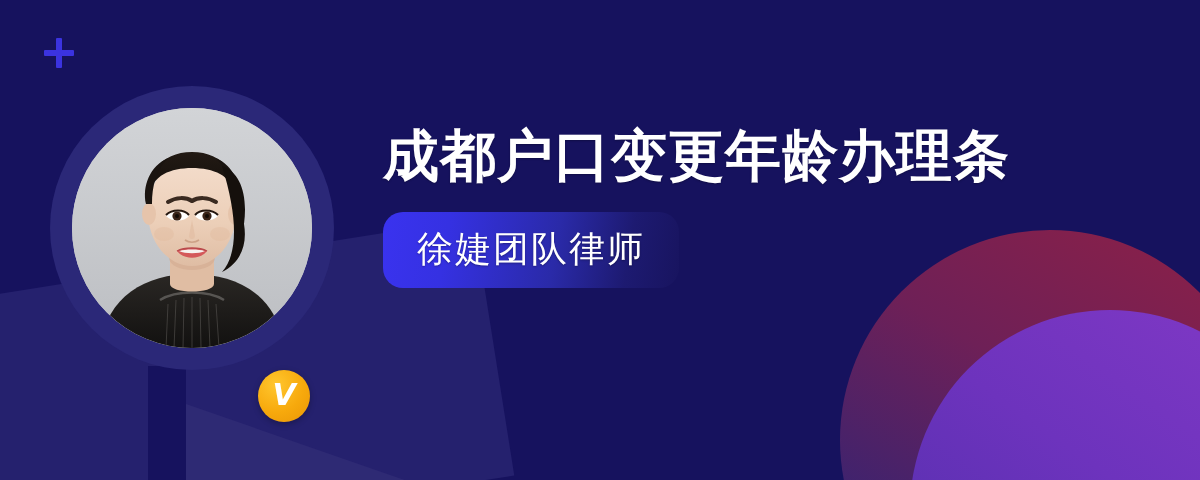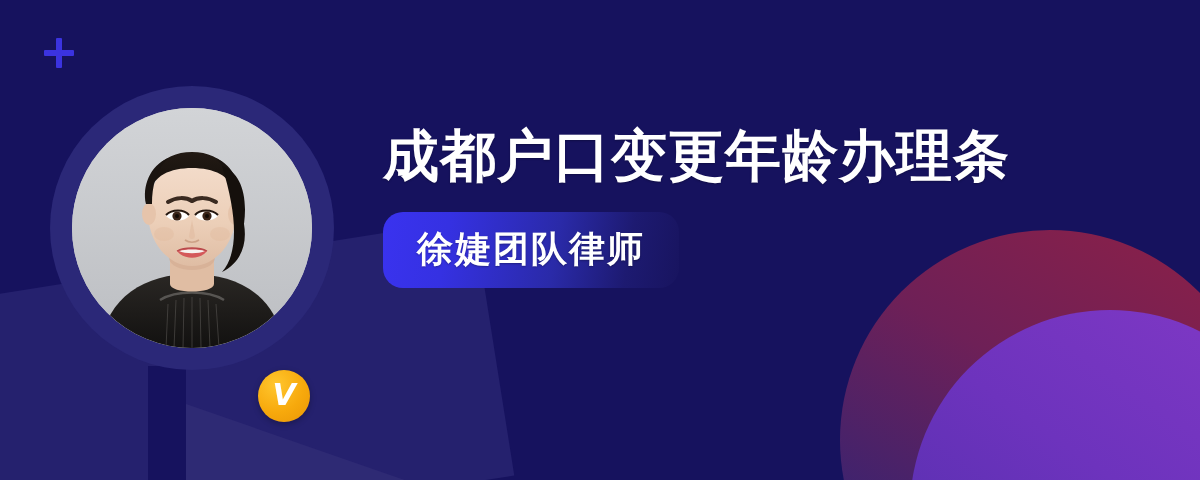--- a/index.html
+++ b/index.html
@@ -157,21 +157,21 @@
     font-family: Liberation Serif, serif;
   }
   .cta-button {
     display: inline-block;
     margin-top: 18px;
     padding: 19px 34px 21px 34px;
     border: none;
     border-radius: 20px;
     color: #ffffff;
     font-size: 36px;
-    font-weight: 700;
+    font-weight: 400;
     line-height: 1;
     letter-spacing: 2px;
     cursor: pointer;
     font-family: inherit;
     background: linear-gradient(100deg, #3a33ef 0%, #3531e2 22%, #2a2aa8 58%, #1d1a71 82%, #18145f 100%);
     text-shadow: 0 1px 2px rgba(0,0,0,.3);
   }
 </style>
 </head>
 <body>

